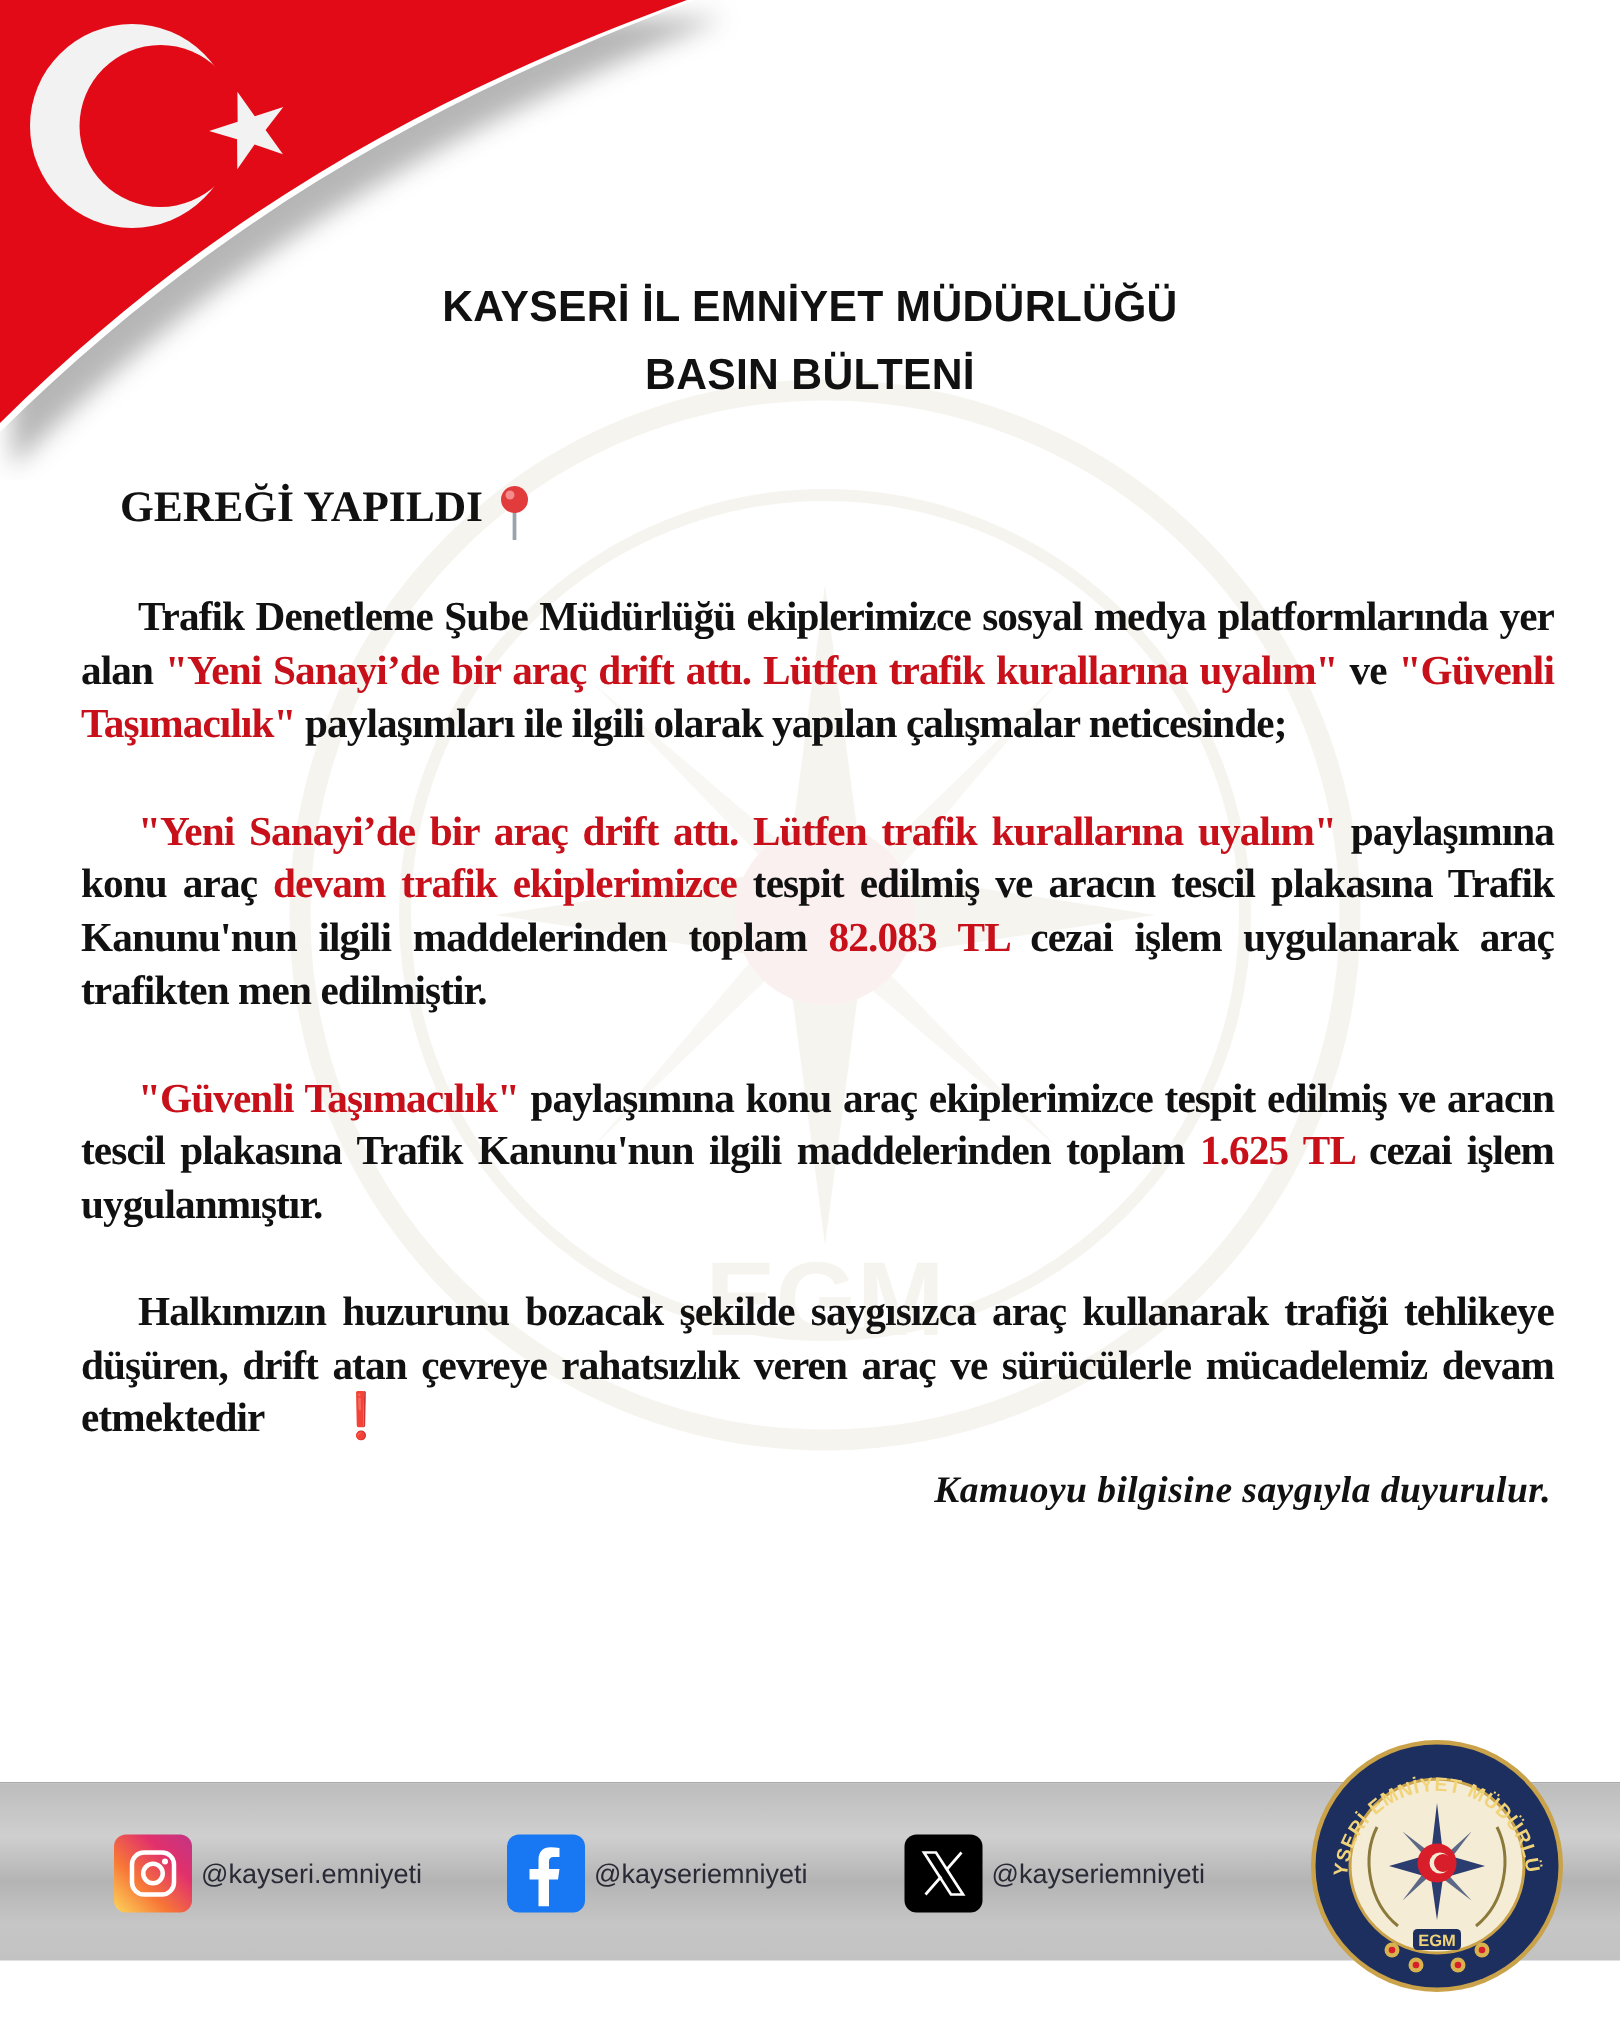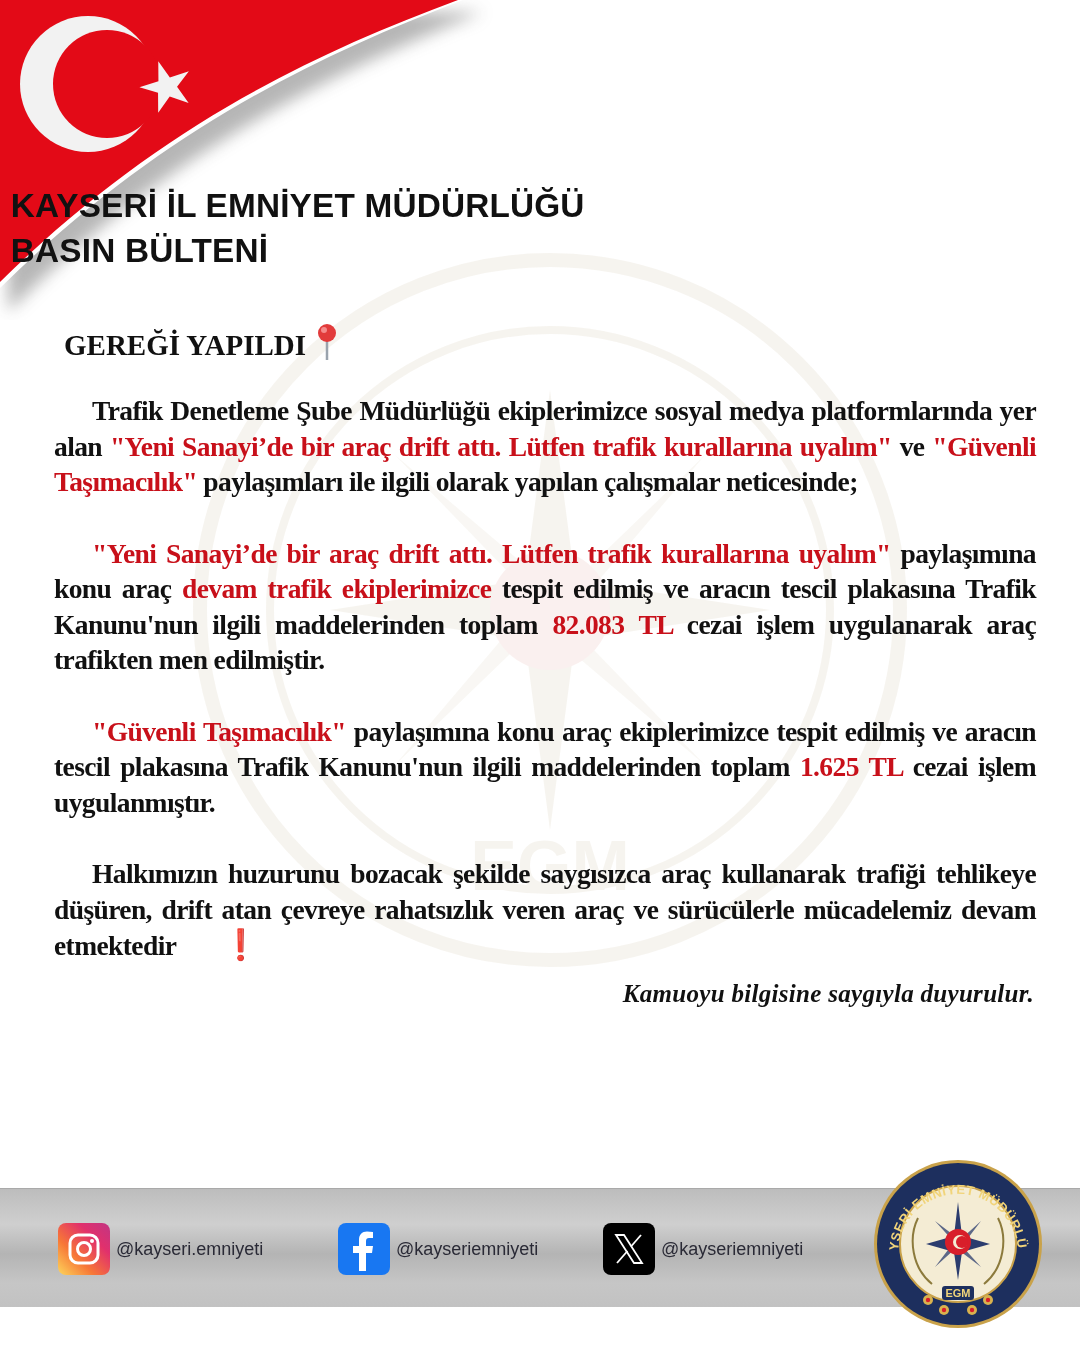--- a/index.html
+++ b/index.html
@@ -1,21 +1,21 @@
 <!DOCTYPE html>
 <html><head>
 <meta charset="utf-8">
 <style>
   html, body { margin: 0; padding: 0; }
   body { width: 1080px; height: 1350px; position: relative; overflow: hidden; background: #ffffff; font-family: "Liberation Serif", serif; }
   .flag { position: absolute; left: 0; top: 0; width: 1080px; height: 320px; pointer-events: none; }
   .watermark { position: absolute; left: 190px; top: 250px; width: 720px; height: 720px; opacity: 0.07; pointer-events: none; }
-  .header { position: absolute; left: 0; width: 1080px; top: 183px; font-family: "Liberation Sans", sans-serif; font-weight: bold; font-size: 34px; line-height: 45px; color: #111; letter-spacing: 0.2px; }
+  .header { position: absolute; left: 0; width: 1080px; top: 183px; text-align: center; font-family: "Liberation Sans", sans-serif; font-weight: bold; font-size: 29px; line-height: 45px; color: #111; letter-spacing: 0.2px; }
   .header div { transform: scaleX(0.98); }
-  .subtitle { position: absolute; left: 64px; top: 322px; font-weight: bold; font-size: 29px; color: #111; display: flex; align-items: flex-end; gap: 10px; }
+  .subtitle { position: absolute; left: 80px; top: 322px; font-weight: bold; font-size: 29px; color: #111; display: flex; align-items: flex-start; gap: 10px; }
   .pin { display: inline-block; width: 22px; height: 40px; position: relative; }
   .body { position: absolute; left: 42px; width: 994px; top: 393px; font-weight: bold; font-size: 27.5px; line-height: 35.5px; color: #111; letter-spacing: -0.6px; }
   .body p { margin: 0 0 36px 12px; text-align: justify; text-indent: 38px; }
   .red { color: #c8101a; }
   .exclaim { display: inline-block; margin-left: 8px; color: #e8232b; font-size: 30px; }
   .closing { position: absolute; right: 46px; top: 980px; font-style: italic; font-weight: bold; font-size: 25px; color: #111; letter-spacing: 0.3px; }
   .footer-bar { position: absolute; left: 0; top: 1188px; width: 1080px; height: 118px; background: linear-gradient(to bottom, #bdbdbd 0%, #cfcfcf 30%, #b4b4b4 55%, #c6c6c6 80%, #c2c2c2 100%); border-top: 1px solid #a9a9a9; }
   .social { position: absolute; top: 1223px; display: flex; align-items: center; gap: 6px; font-family: "Liberation Sans", sans-serif; font-size: 18px; color: #2a2a36; }
   .social .ico { width: 52px; height: 52px; border-radius: 8px; display: flex; align-items: center; justify-content: center; }
   .ig { background: linear-gradient(45deg, #fdd65b 0%, #f77737 35%, #e1306c 70%, #c13584 100%); }
@@ -85,21 +85,21 @@
   </p>
   <p style="text-align:justify;">
     <span>Halkımızın huzurunu bozacak şekilde saygısızca araç kullanarak trafiği tehlikeye düşüren, drift atan çevreye rahatsızlık veren araç ve sürücülerle mücadelemiz devam etmektedir</span><span class="exclaim">❗</span>
   </p>
 </div>
 
 <div class="closing">Kamuoyu bilgisine saygıyla duyurulur.</div>
 
 <div class="footer-bar"></div>
 
-<div class="social" style="left:58px;">
+<div class="social" style="left:76px;">
   <span class="ico ig">
     <svg width="36" height="36" viewBox="0 0 36 36">
       <rect x="4" y="4" width="28" height="28" rx="8" fill="none" stroke="#fff" stroke-width="3"></rect>
       <circle cx="18" cy="18" r="6.5" fill="none" stroke="#fff" stroke-width="3"></circle>
       <circle cx="26" cy="10" r="2" fill="#fff"></circle>
     </svg>
   </span>
   <span>@kayseri.emniyeti</span>
 </div>
 

